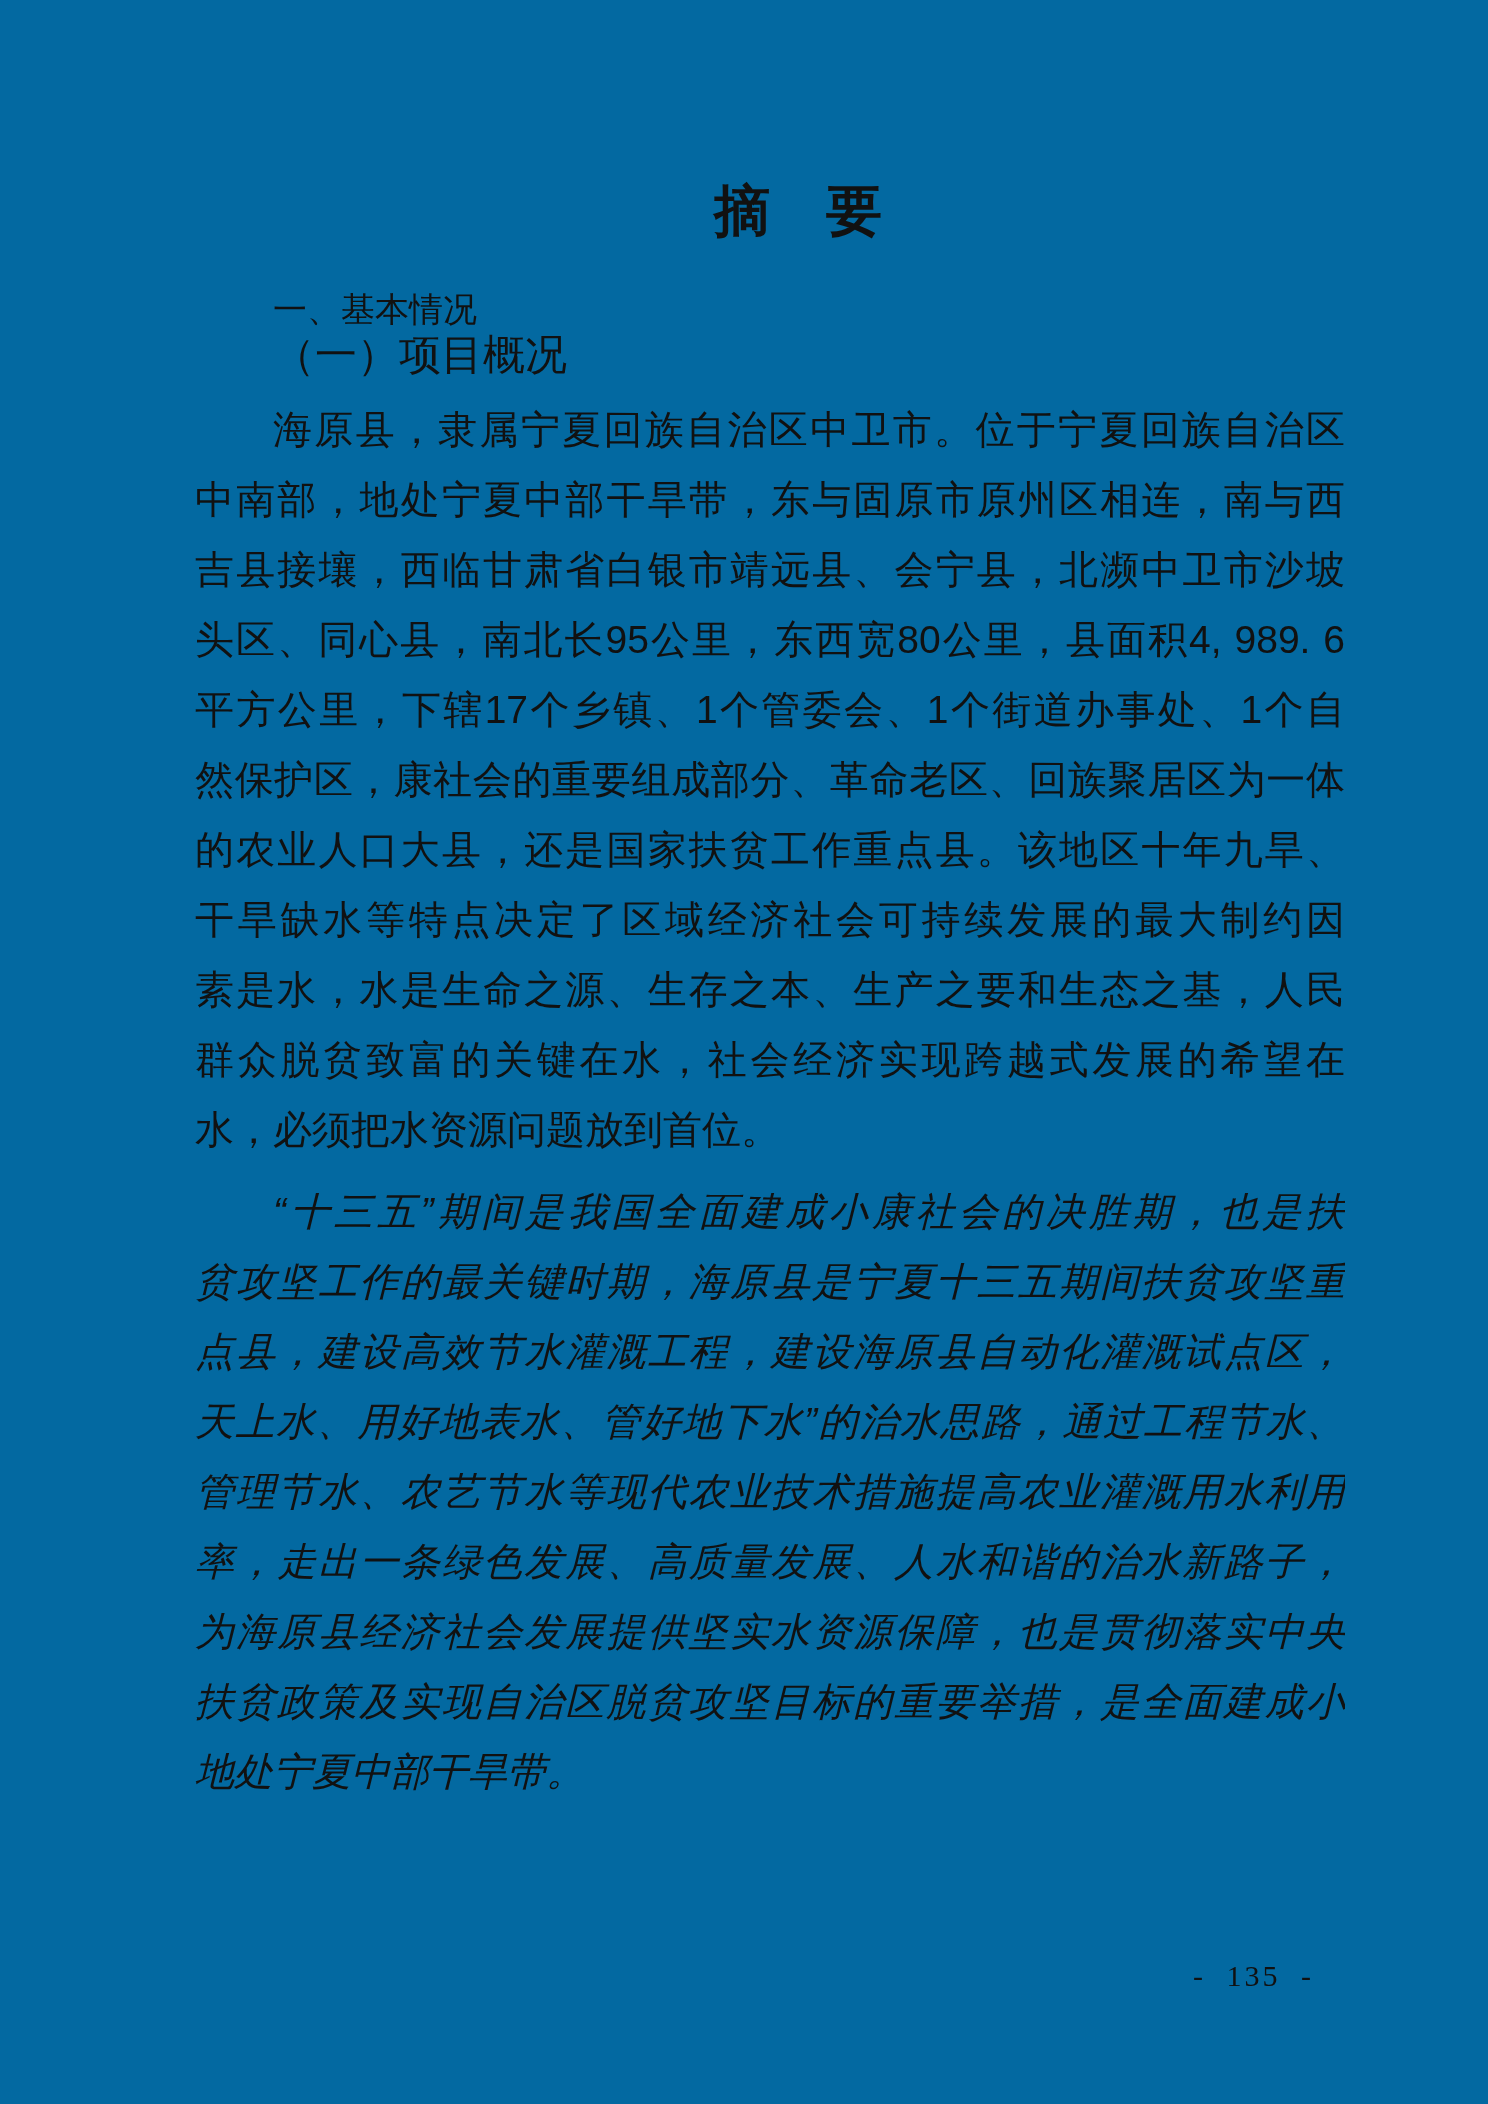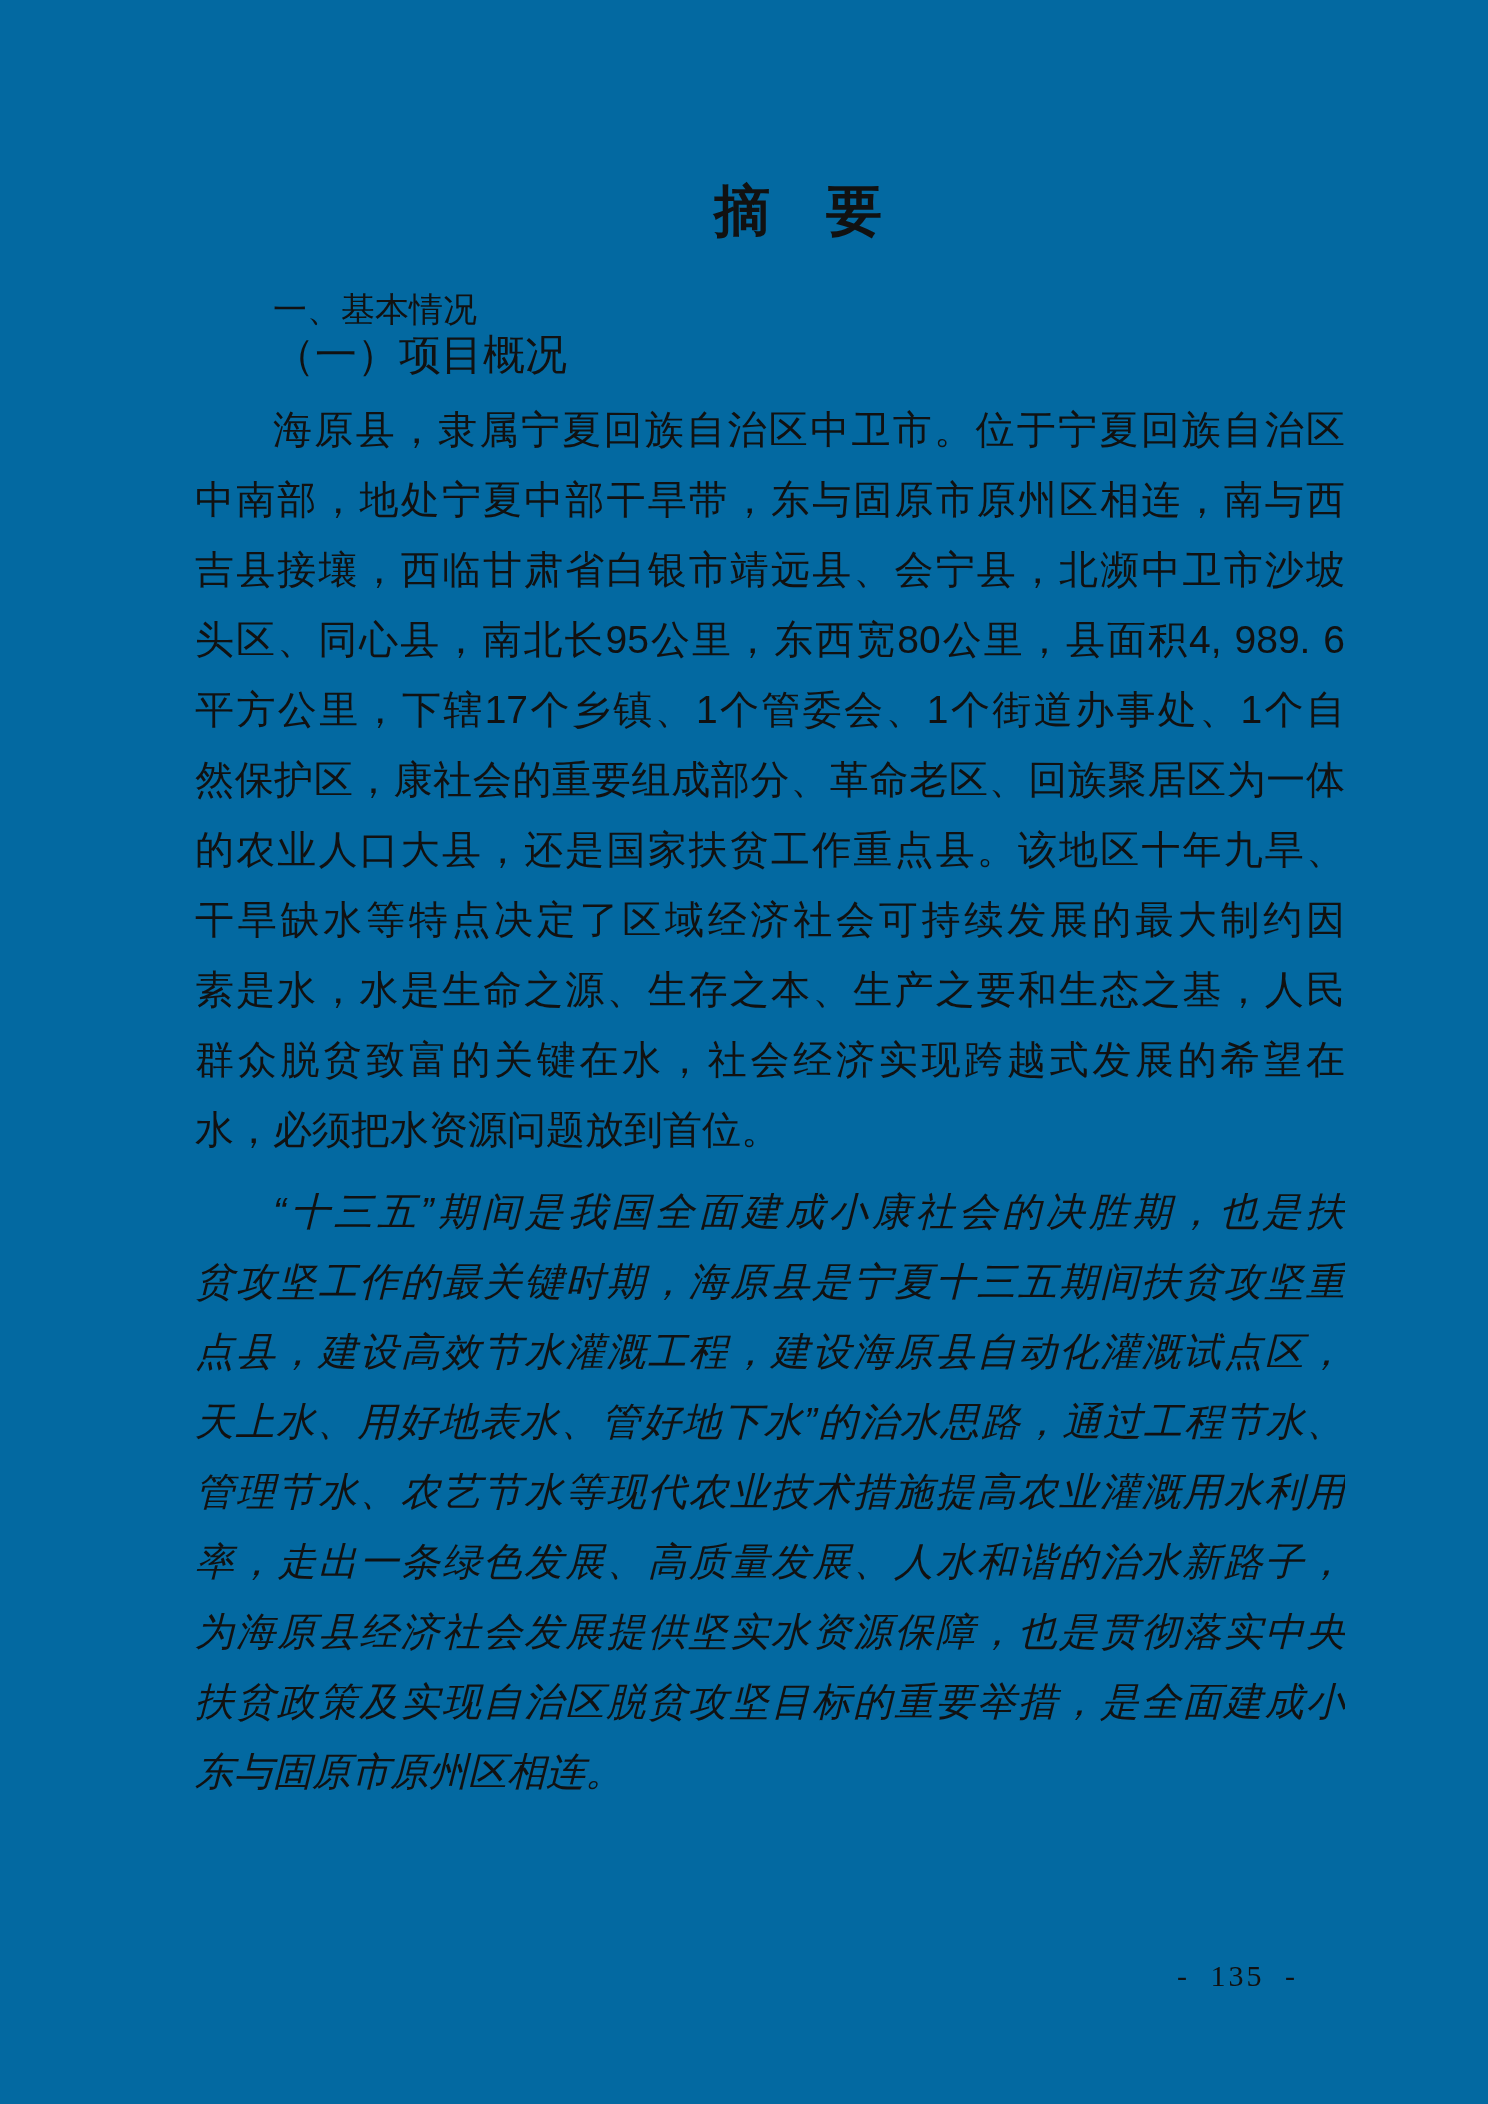--- a/index.html
+++ b/index.html
@@ -45,21 +45,21 @@
     height: 70px;
     text-align: justify;
     text-align-last: justify;
     overflow: hidden;
   }
   .bline.first { text-indent: 78px; }
   .bline.last  { text-align-last: left; }
   .page-number {
     position: absolute;
     top: 1956px;
-    right: 190px;
+    right: 174px;
     font-size: 30px;
     line-height: 40px;
     letter-spacing: 3px;
     word-spacing: 10px;
     font-family: "Liberation Serif", serif;  
     color: #111111;
     white-space: nowrap;
   }
 </style>
 </head>
@@ -86,17 +86,17 @@
     </div>
   <div class="para para-2">
       <div class="bline first">“十三五”期间是我国全面建成小康社会的决胜期，也是扶</div>
       <div class="bline">贫攻坚工作的最关键时期，海原县是宁夏十三五期间扶贫攻坚重</div>
       <div class="bline">点县，建设高效节水灌溉工程，建设海原县自动化灌溉试点区，</div>
       <div class="bline">天上水、用好地表水、管好地下水”的治水思路，通过工程节水、</div>
       <div class="bline">管理节水、农艺节水等现代农业技术措施提高农业灌溉用水利用</div>
       <div class="bline">率，走出一条绿色发展、高质量发展、人水和谐的治水新路子，</div>
       <div class="bline">为海原县经济社会发展提供坚实水资源保障，也是贯彻落实中央</div>
       <div class="bline">扶贫政策及实现自治区脱贫攻坚目标的重要举措，是全面建成小</div>
-      <div class="bline last">东与固原市原州区相连。</div>
+      <div class="bline last">地处宁夏中部干旱带。</div>
     </div>
 
   <div class="page-number">- 135 -</div>
 </div>
 
 </body></html>

